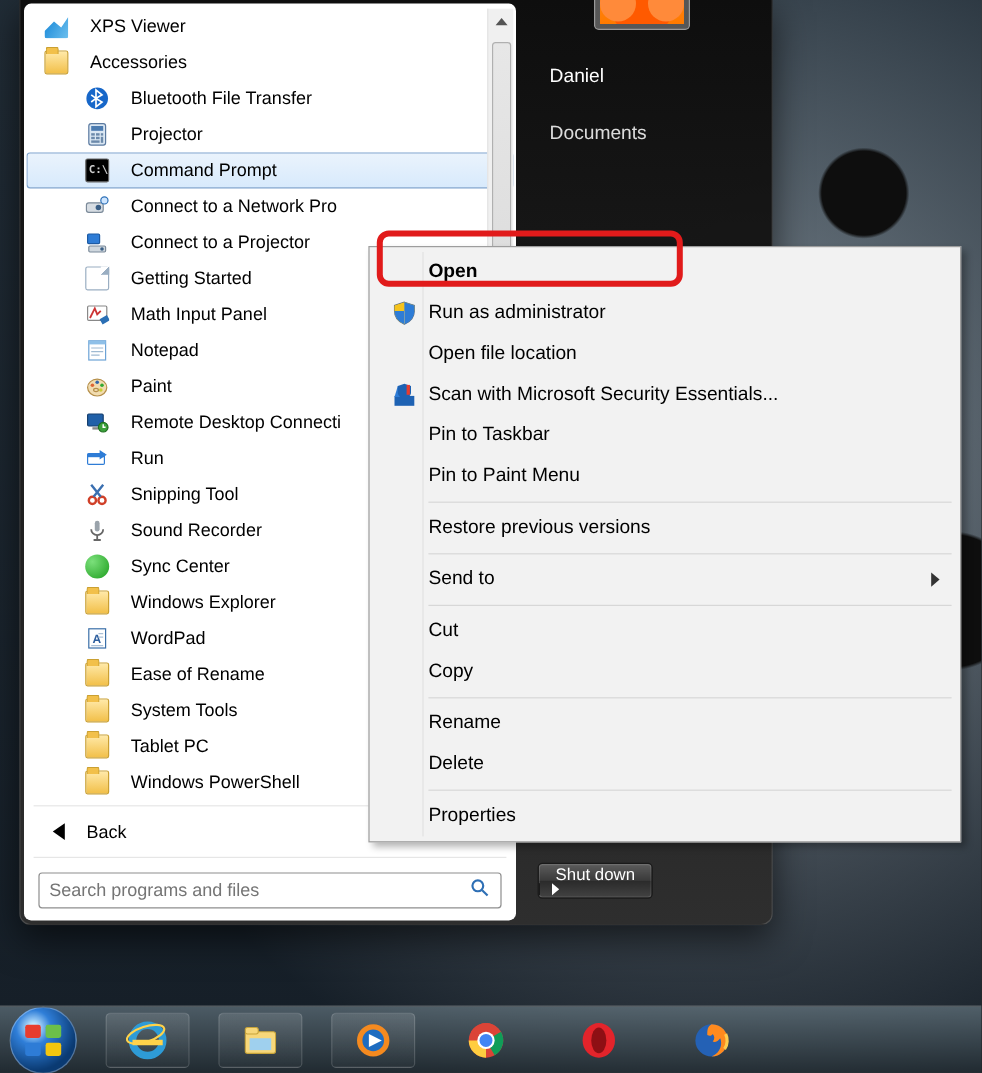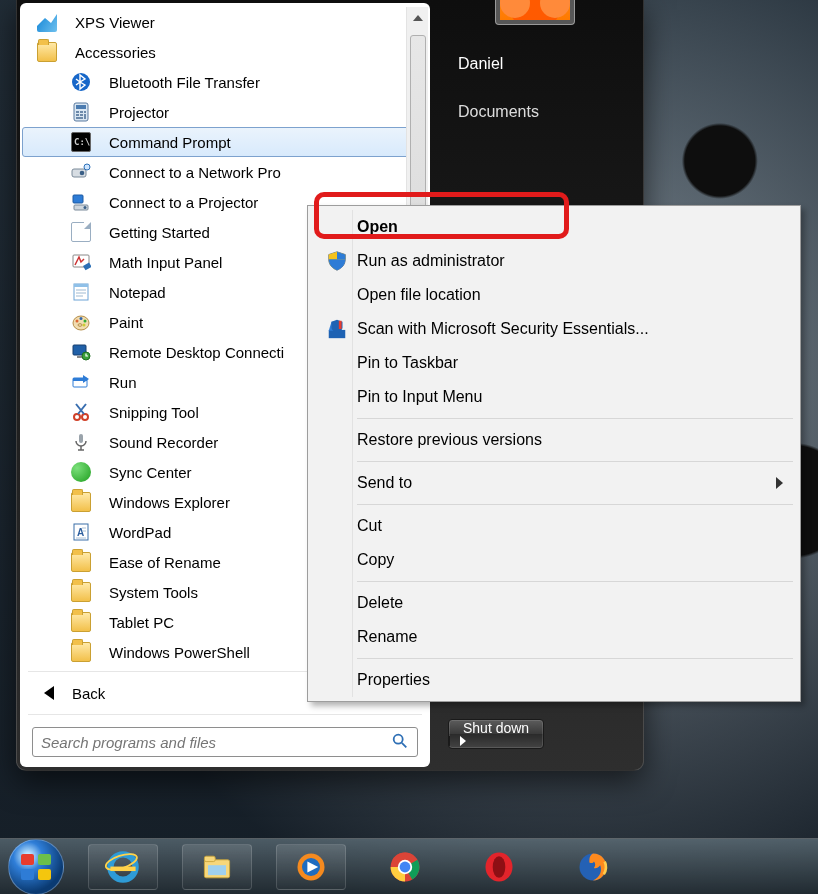--- a/index.html
+++ b/index.html
@@ -74,21 +74,21 @@
     width:0;height:0;border-top:7px solid transparent;border-bottom:7px solid transparent;border-right:10px solid #000;
   }
   .search-row { padding: 8px 10px 4px 10px; }
   .search-box {
     width:100%; height:30px;
     border:1px solid #8e8e8e; border-radius:3px;
     display:flex; align-items:center; padding:0 8px;
     background:#fff;
   }
   .search-box input {
-    flex:1; border:none; outline:none; font-style:italic; color:#666; font-size:15px; background:transparent;
+    flex:1; border:none; outline:none; color:#666; font-size:15px; background:transparent;
   }
 
   
   .vscroll {
     position:absolute; right:0; top:0; width:22px; height:100%;
     background:#f0f0f0; border-left:1px solid #e3e3e3;
   }
   .vscroll .arrow { height:22px; display:flex;align-items:center;justify-content:center; }
   .vscroll .arrow div{ width:0;height:0;border-left:5px solid transparent;border-right:5px solid transparent;}
   .vscroll .up div{ border-bottom:6px solid #555;}
@@ -508,21 +508,21 @@
         </svg>
     </span>
     <span class="txt">Scan with Microsoft Security Essentials...</span>
   </div>
   <div class="ctx-item">
     <span class="ic-col"></span>
     <span class="txt">Pin to Taskbar</span>
   </div>
   <div class="ctx-item">
     <span class="ic-col"></span>
-    <span class="txt">Pin to Input Menu</span>
+    <span class="txt">Pin to Paint Menu</span>
   </div>
 
   <div class="ctx-sep"></div>
   <div class="ctx-item">
     <span class="ic-col"></span>
     <span class="txt">Restore previous versions</span>
   </div>
 
   <div class="ctx-sep"></div>
   <div class="ctx-item">
@@ -537,25 +537,25 @@
     <span class="txt">Cut</span>
   </div>
   <div class="ctx-item">
     <span class="ic-col"></span>
     <span class="txt">Copy</span>
   </div>
 
   <div class="ctx-sep"></div>
   <div class="ctx-item">
     <span class="ic-col"></span>
+    <span class="txt">Rename</span>
+  </div>
+  <div class="ctx-item">
+    <span class="ic-col"></span>
     <span class="txt">Delete</span>
-  </div>
-  <div class="ctx-item">
-    <span class="ic-col"></span>
-    <span class="txt">Rename</span>
   </div>
 
   <div class="ctx-sep"></div>
   <div class="ctx-item">
     <span class="ic-col"></span>
     <span class="txt">Properties</span>
   </div>
 </div>
 
 <div class="red-callout"></div>

